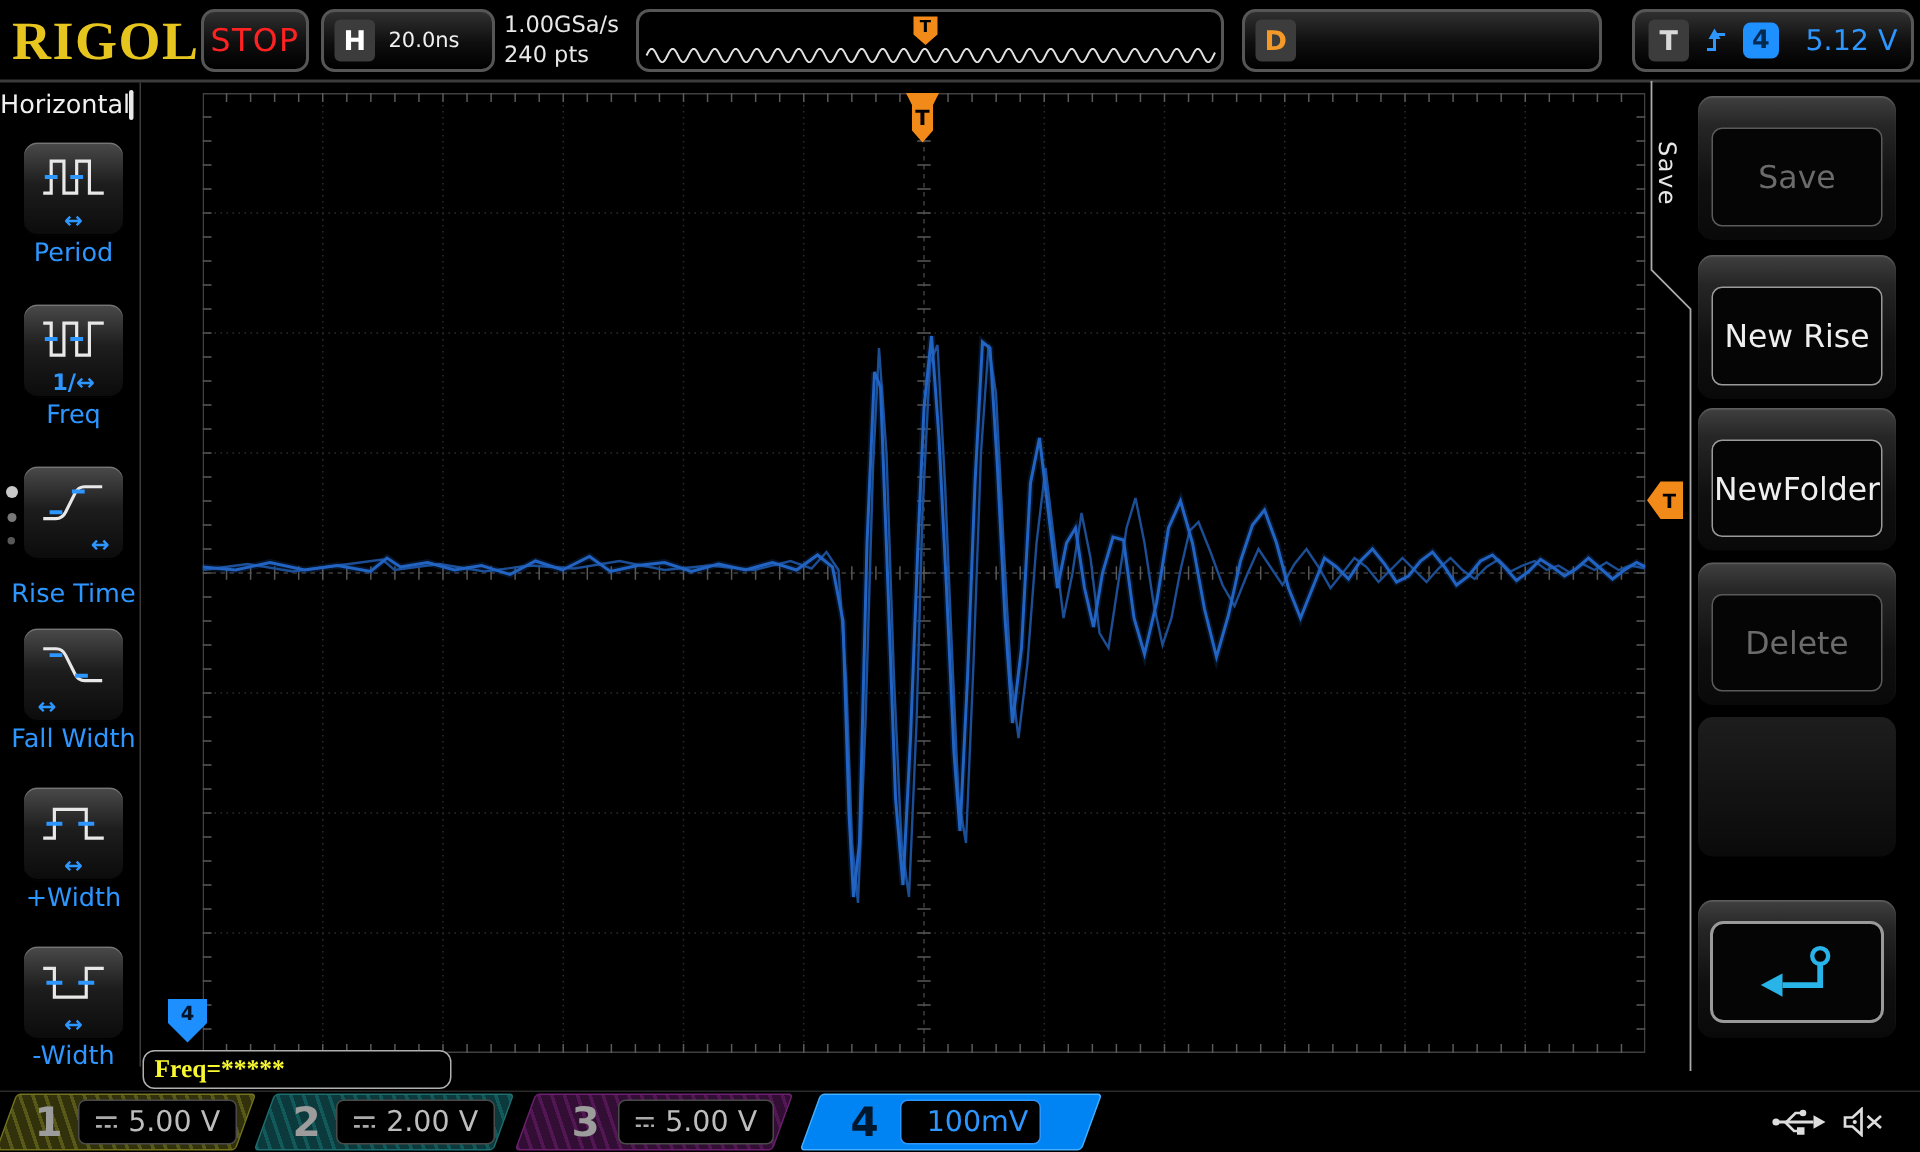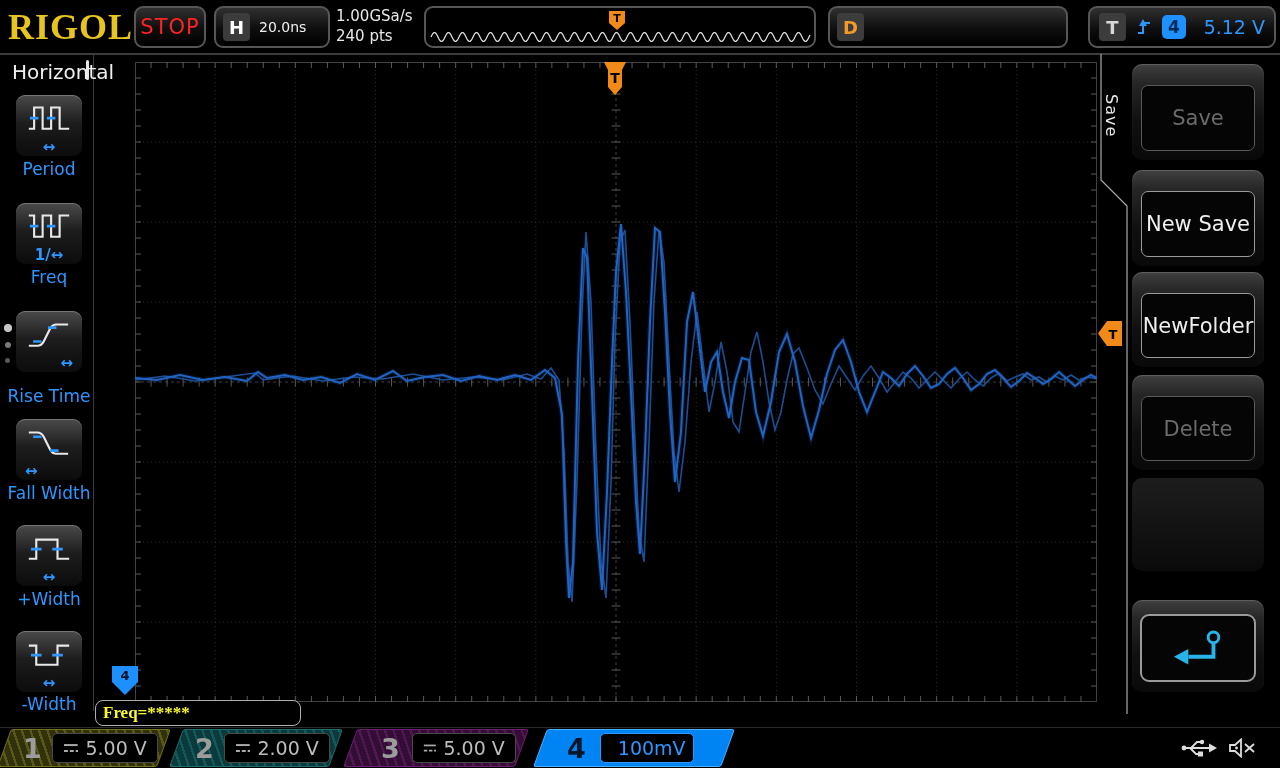--- a/index.html
+++ b/index.html
@@ -24,21 +24,21 @@
   .dval{flex:1;text-align:center;color:#f0f0f0;font-size:20px;}
   .tbox{left:1088px;width:188px;padding:0 9px;gap:9px;}
   .tbox .keycap{color:#d8d8d8;}
   .chbadge{display:inline-flex;align-items:center;justify-content:center;width:24px;height:24px;
            background:#1e90ff;border-radius:5px;color:#032a52;font-weight:bold;font-size:17px;}
   .tlevel{color:#2e96ff;font-size:19px;flex:1;text-align:right;}
   .hline{position:absolute;left:0;top:53px;width:1280px;height:2px;background:#3c3c3c;}
   
   .vline{position:absolute;left:93px;top:55px;width:1px;height:656px;background:#3c3c3c;}
   .scrollind{position:absolute;left:86px;top:60px;width:3px;height:20px;background:#e8e8e8;border-radius:2px;}
-  .lefttitle{position:absolute;left:12px;top:60px;color:#f0f0f0;font-size:20px;}
+  .lefttitle{position:absolute;left:0;top:60px;color:#f0f0f0;font-size:17px;}
   .mbtn{position:absolute;left:16px;width:66px;height:62px;border-radius:9px;
         background:linear-gradient(180deg,#4a4a4a,#1d1d1d 45%,#0b0b0b);
         box-shadow:inset 0 1px 0 rgba(255,255,255,.25), inset 0 -1px 0 #000, 0 1px 2px #000;}
   .mbtn svg{display:block;margin:5px auto 0;}
   .mbtn .arrowline{position:absolute;left:0;bottom:2px;width:100%;text-align:center;
         color:#2e96ff;font-weight:bold;font-size:15px;line-height:1;}
   .mbtn .arrowline.r{text-align:right;padding-right:9px;box-sizing:border-box;}
   .mbtn .arrowline.l{text-align:left;padding-left:9px;box-sizing:border-box;}
   .mlabel{position:absolute;left:0;width:98px;text-align:center;color:#2e96ff;font-size:17px;}
   .pdot{position:absolute;border-radius:50%;}
@@ -522,21 +522,21 @@
 
   <svg class="tabline" width="34" height="660" viewBox="0 0 34 660">
     <path d="M4 0 V126 L30 152 V660" stroke="#aaaaaa" stroke-width="1.2" fill="none"></path>
   </svg>
   <div class="savetab">Save</div>
 
   <div class="slot disabled" style="top:64px;height:96px">
     <div class="inner">Save</div>
   </div>
   <div class="slot" style="top:170px;height:96px">
-    <div class="inner">New Save</div>
+    <div class="inner">New Rise</div>
   </div>
   <div class="slot disabled" style="top:375px;height:95px">
     <div class="inner">Delete</div>
   </div>
   <div class="slot" style="top:272px;height:95px">
     <div class="inner">NewFolder</div>
   </div>
   <div class="slot empty" style="top:478px;height:93px"></div>
   <div class="slot return" style="top:600px;height:92px">
     <div class="inner">

